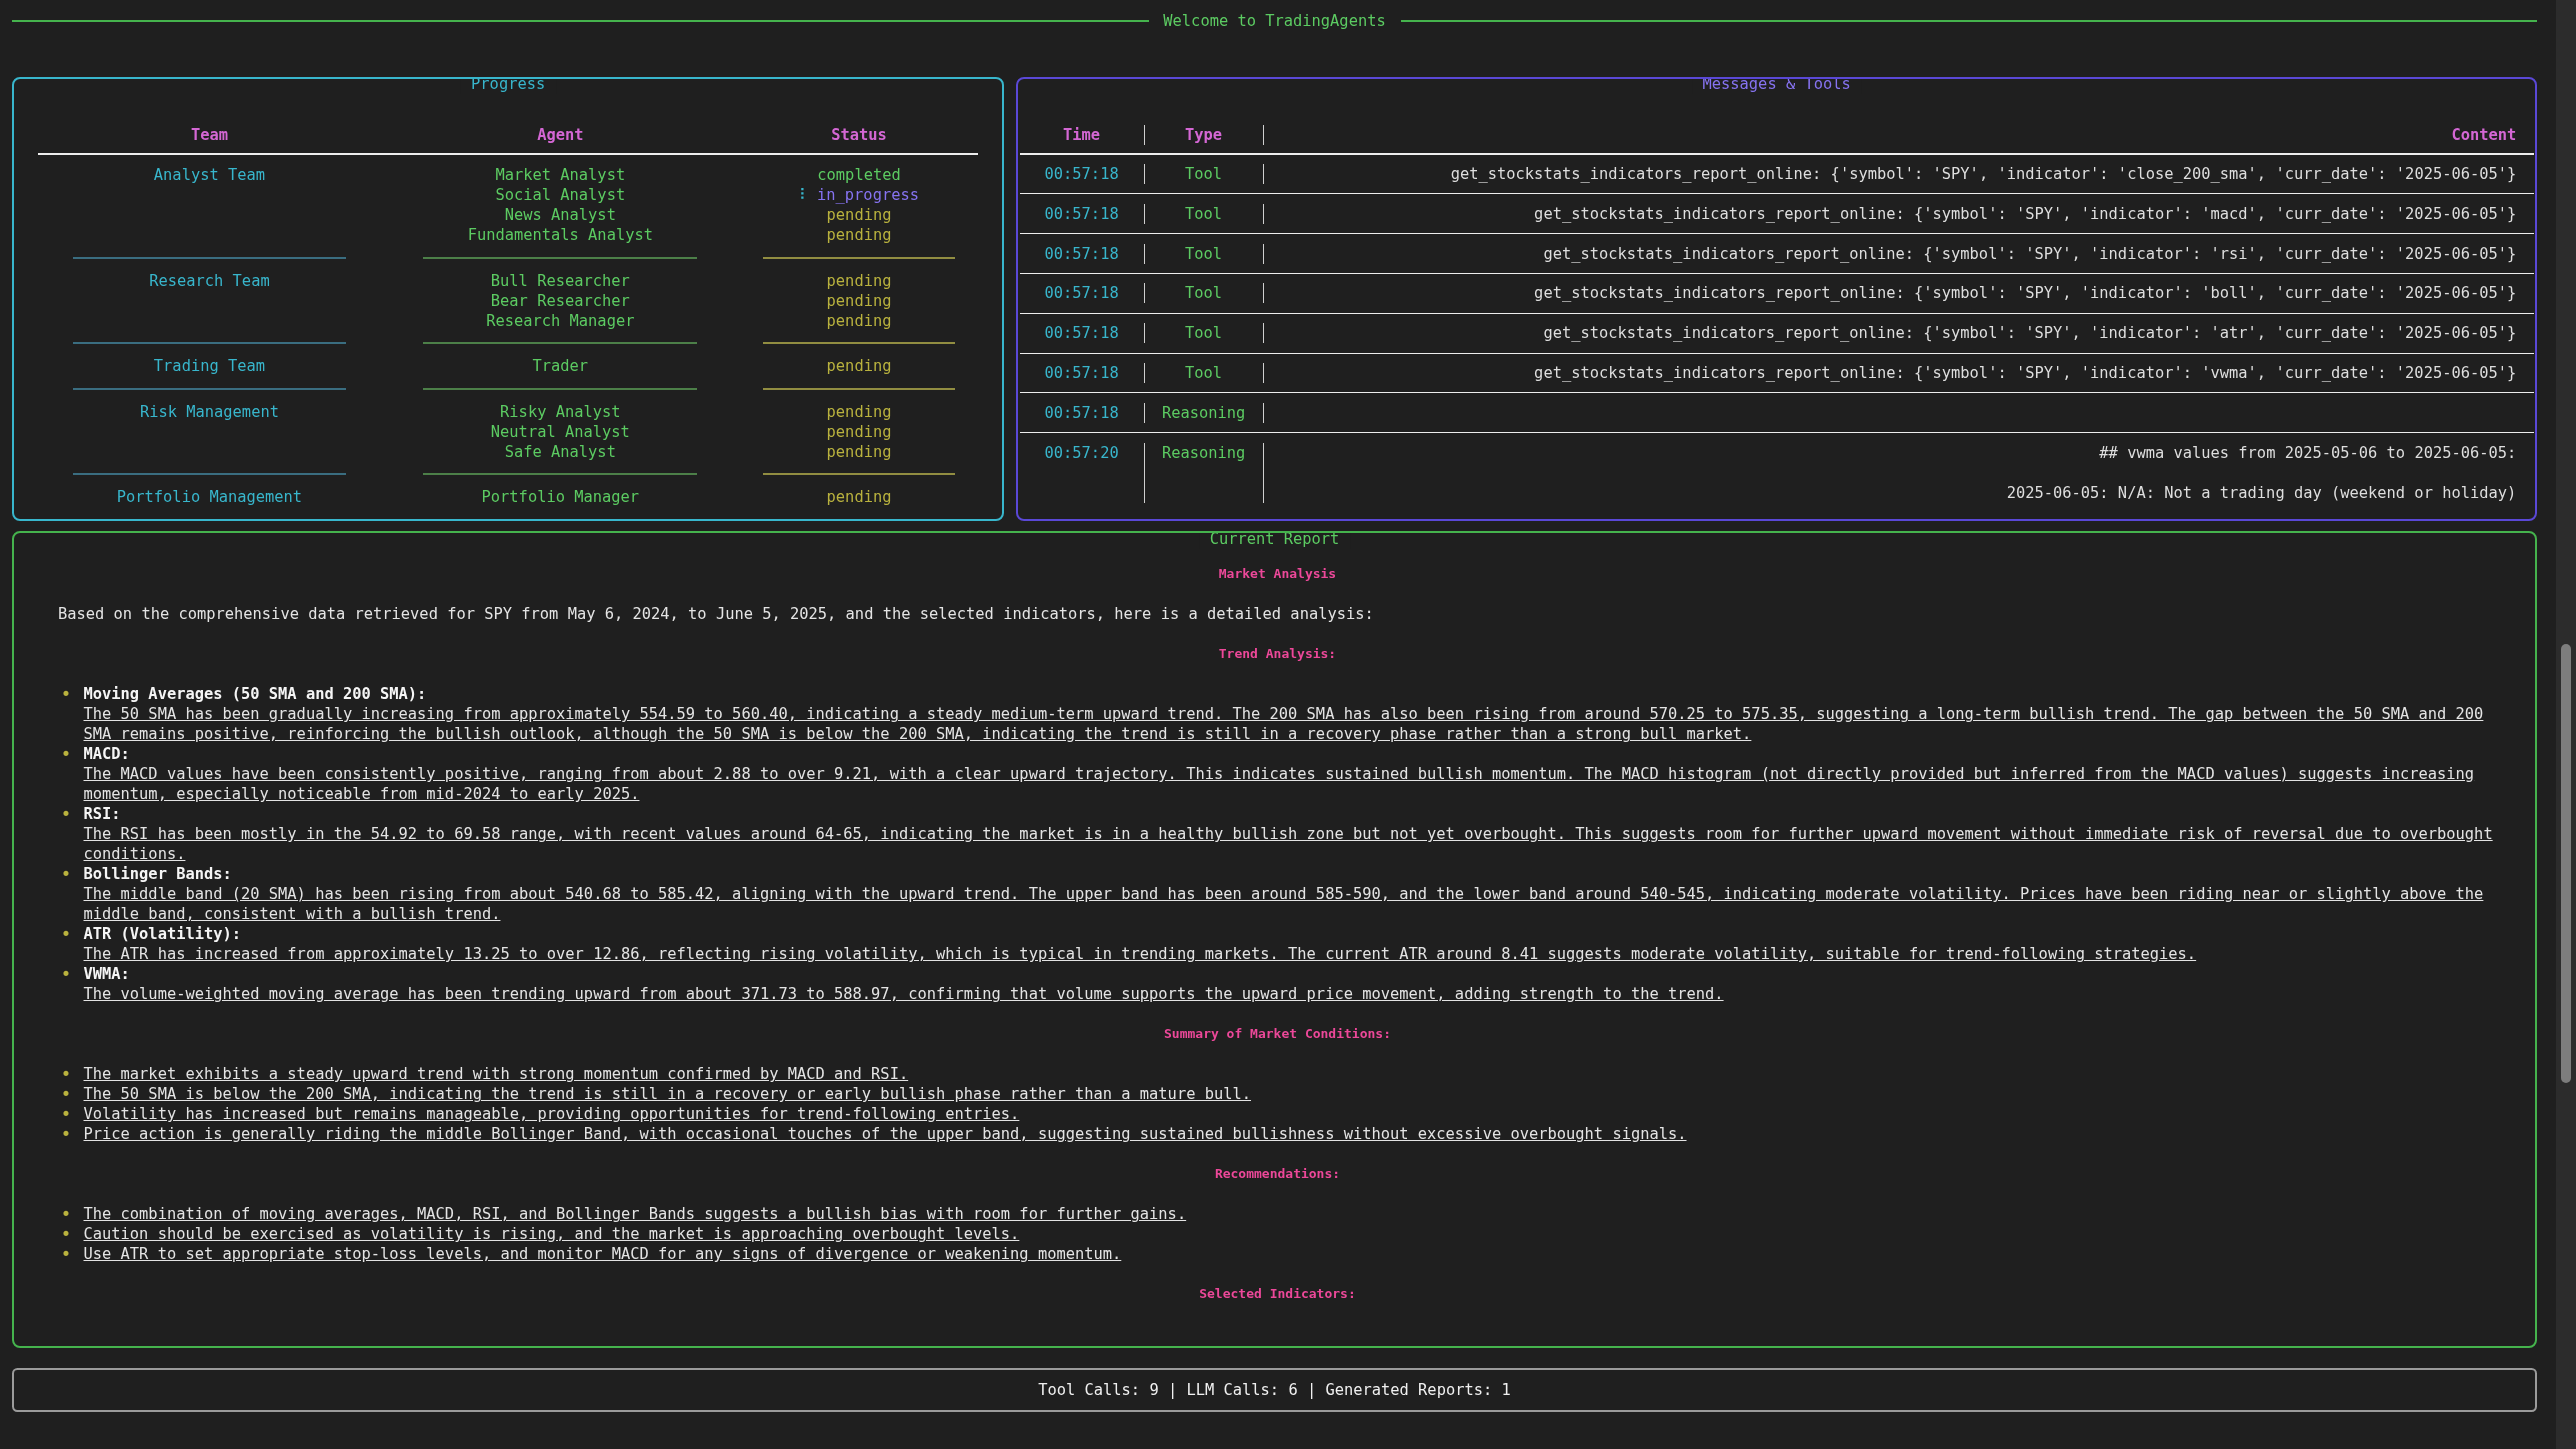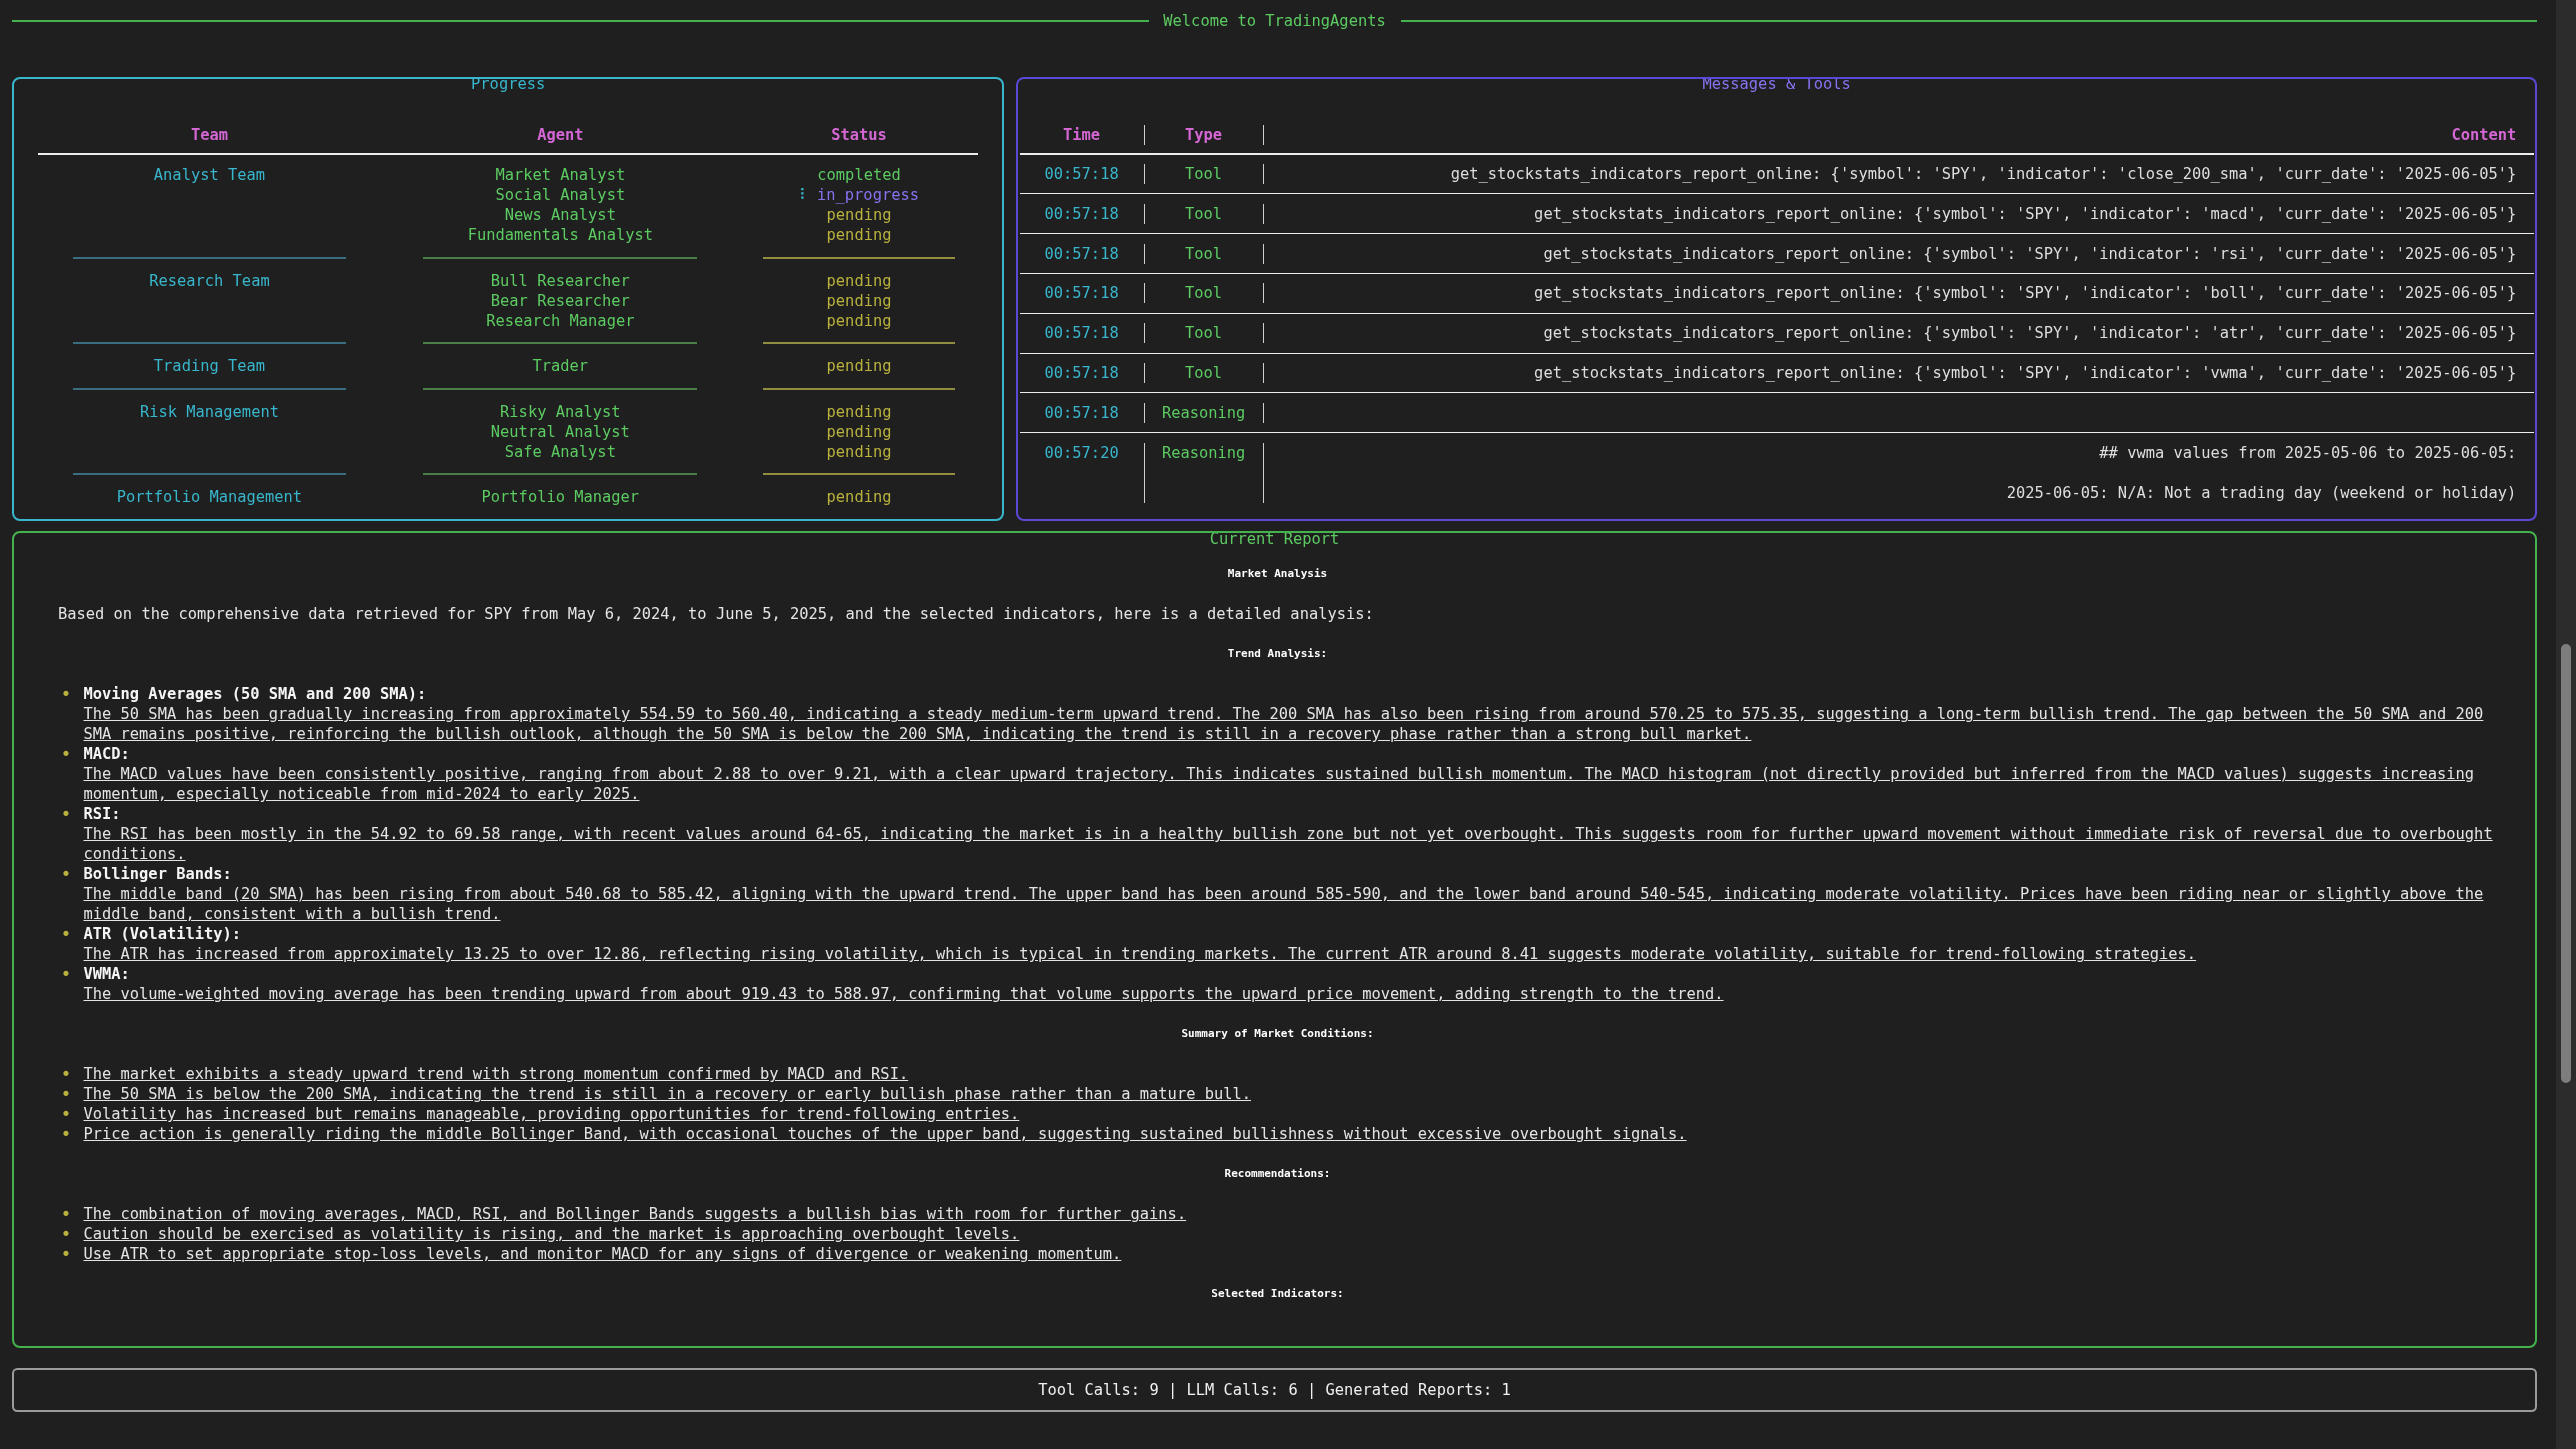--- a/index.html
+++ b/index.html
@@ -66,22 +66,22 @@
   .c-content{flex:1;padding:0 17.4px;color:#dedede;white-space:pre-wrap;text-align:right;}
   .mheader .c-time,.mheader .c-type{color:var(--magenta);font-weight:bold;}
   .mheader .c-content{color:var(--magenta);font-weight:bold;}
   .mheader{padding-bottom:8px;}
   .mheadrule{border-top:2px solid var(--sep-white);}
   .mbody .mrow{padding:9.4px 0;}
   .msep{border-top:1.3px solid var(--sep-white);}
 
   
   .report-body{padding:31px 38px 0;}
-  .report-body h2,.report-body h3{font-size:11px;font-weight:bold;text-align:center;
-    color:#ffffff;margin:20px 0;}
+  .report-body h2,.report-body h3{font-size:13px;font-weight:bold;text-align:center;
+    color:#ec4899;margin:20px 0;}
   .report-body h2{margin-top:0;}
   .intro{margin:20px 0;}
   ul.bullets{list-style:none;margin:0;padding:0;}
   ul.bullets li{position:relative;padding-left:25.5px;}
   .dot{position:absolute;left:2.7px;top:-0.7px;color:var(--yellow);font-size:17.4px;}
   .term{font-weight:bold;color:#f5f5f5;}
   .btext{color:var(--white);text-decoration:underline;}
 
   
   .status-bar{margin-top:20px;height:44px;border:2px solid var(--grey-border);border-radius:5.4px;
@@ -339,21 +339,21 @@
               <span class="dot">•</span>
               <div class="li-body">
                 <div class="term">ATR (Volatility):</div>
                 <div class="btext">The ATR has increased from approximately 13.25 to over 12.86, reflecting rising volatility, which is typical in trending markets. The current ATR around 8.41 suggests moderate volatility, suitable for trend-following strategies.</div>
               </div>
             </li>
             <li>
               <span class="dot">•</span>
               <div class="li-body">
                 <div class="term">VWMA:</div>
-                <div class="btext">The volume-weighted moving average has been trending upward from about 919.43 to 588.97, confirming that volume supports the upward price movement, adding strength to the trend.</div>
+                <div class="btext">The volume-weighted moving average has been trending upward from about 371.73 to 588.97, confirming that volume supports the upward price movement, adding strength to the trend.</div>
               </div>
             </li>
           </ul>
           <h3>Summary of Market Conditions:</h3>
           <ul class="bullets">
             <li>
               <span class="dot">•</span>
               <div class="li-body">
                 <div class="btext">The market exhibits a steady upward trend with strong momentum confirmed by MACD and RSI.</div>
               </div>

